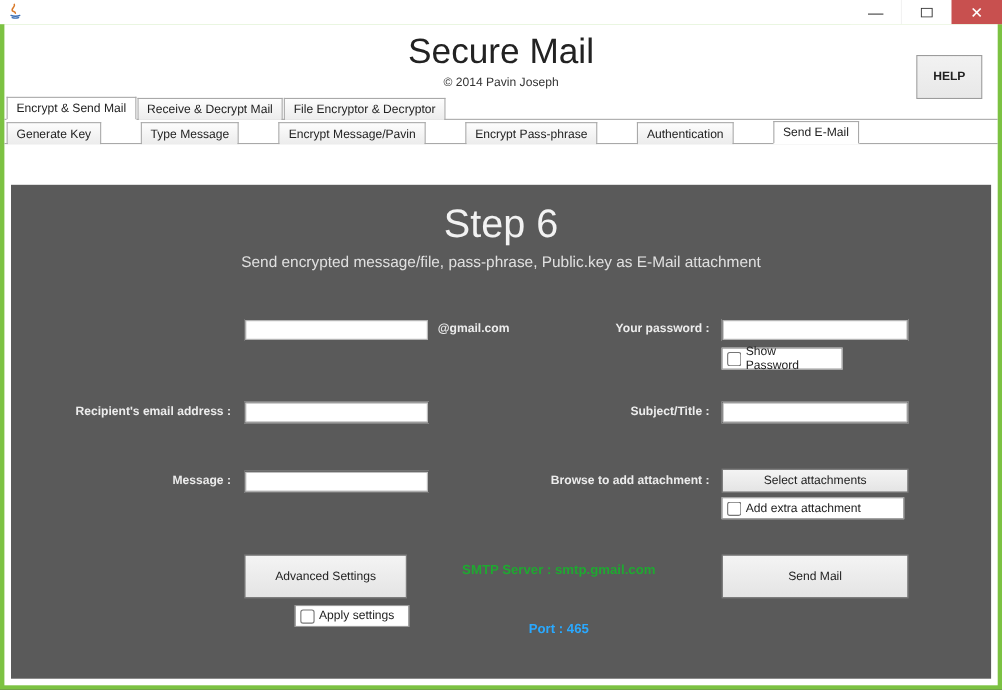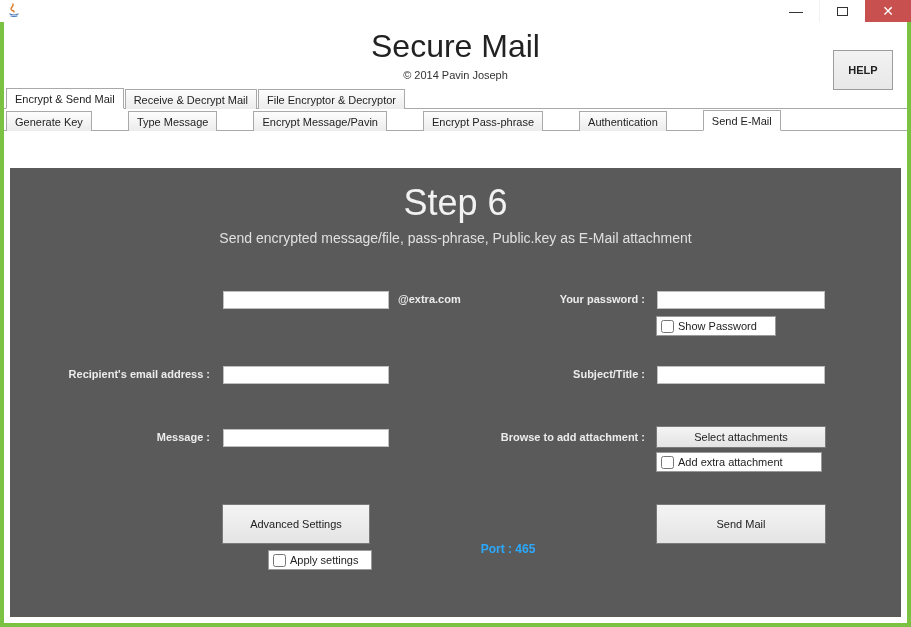--- a/index.html
+++ b/index.html
@@ -251,26 +251,26 @@
     <div class="tab active">Send E-Mail</div>
   </div>
 
   <div class="panel">
     <div class="step-title">Step 6</div>
     <div class="step-desc">Send encrypted message/file, pass-phrase, Public.key as E-Mail attachment</div>
 
     <div class="form-area">
 
       <input class="txt" style="left: 212px; top: 2px; width: 168px;" value="">
-      <span class="domain" style="left:388px;top:5px">@extra.com</span>
+      <span class="domain" style="left:388px;top:5px">@gmail.com</span>
 
       <span class="lbl" style="left:420px;top:5px;width:215px">Your password :</span>
       <input type="password" class="txt" style="left: 646px; top: 2px; width: 170px;" value="">
 
-      <label class="chkwrap" style="left:646px;top:28px;width:120px">
+      <label class="chkwrap" style="left:646px;top:28px;width:110px">
         <input type="checkbox" style="">
         <span>Show Password</span>
       </label>
 
       <span class="lbl" style="left:0;top:80px;width:200px">Recipient's email address :</span>
       <input class="txt" style="left: 212px; top: 77px; width: 168px;" value="">
 
       <span class="lbl" style="left:420px;top:80px;width:215px">Subject/Title :</span>
       <input class="txt" style="left: 646px; top: 77px; width: 170px;" value="">
 
@@ -285,20 +285,21 @@
         <span>Add extra attachment</span>
       </label>
 
       <div class="btn" style="left:212px;top:216px;width:148px;height:40px">Advanced Settings</div>
       <label class="chkwrap-plain" style="left:258px;top:262px;width:104px">
         <input type="checkbox" style="">
         <span>Apply settings</span>
       </label>
 
       <div class="smtp-info" style="left:388px;top:220px">
+        <div class="server">SMTP Server : smtp.gmail.com</div>
         <div class="port">Port : 465</div>
       </div>
 
       <div class="btn" style="left:646px;top:216px;width:170px;height:40px">Send Mail</div>
 
     </div>
   </div>
 </div>
 
 </body></html>

